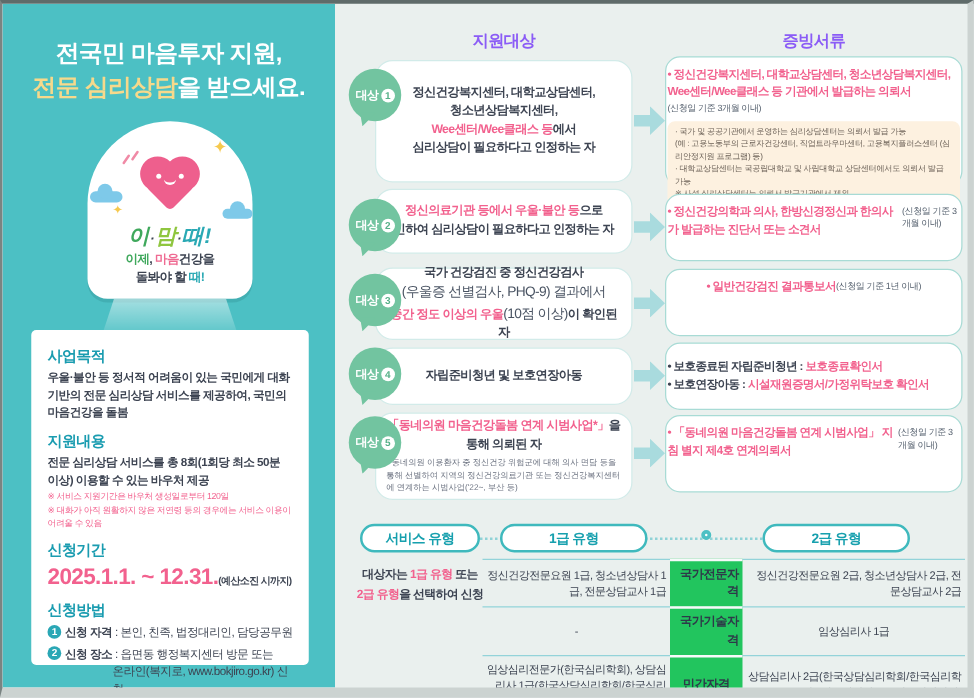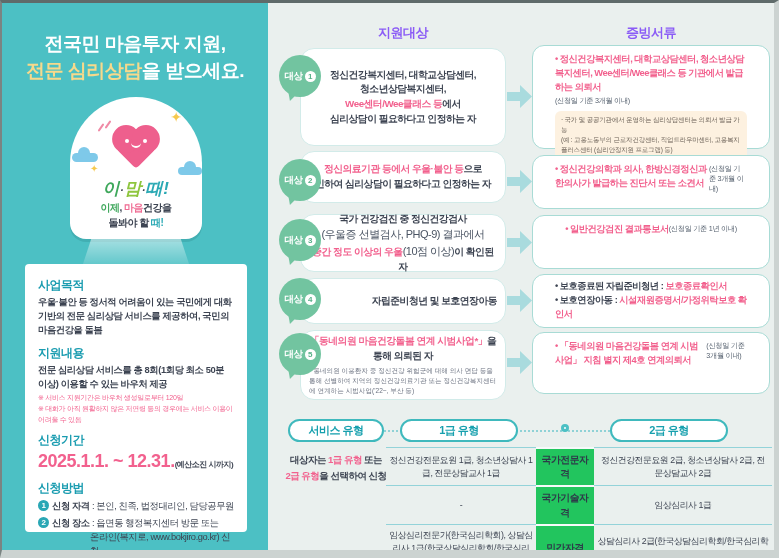--- a/index.html
+++ b/index.html
@@ -66,21 +66,21 @@
   .colh-t { left:32px; width:206px; } .colh-d { left:264px; width:238px; }
 
   .tbox { position:absolute; left:32px; width:206px; background:#fff; border:1.5px solid #d2ebe9; border-radius:14px;
           display:flex; flex-direction:column; justify-content:center; text-align:center; padding:5px 8px; }
   .tbox .ln { font-size:9.8px; font-weight:bold; line-height:1.5; letter-spacing:-0.5px; color:#3d4452; }
   .tbox .sm { font-size:11px; font-weight:normal; color:#4a5463; }
   .tbox .xs { font-size:6.6px; font-weight:normal; color:#6b7280; text-align:left; line-height:1.5; margin-top:2px; }
   .pink { color:#f2618e; } .navy { color:#3d4452; }
 
   .dbox { position:absolute; left:264px; width:238px; background:#fff; border:1.5px solid #a8dbd5; border-radius:12px;
-          padding:7px 22px; }
+          padding:7px 1px; }
   .dbox .main { font-size:9.3px; font-weight:bold; line-height:1.5; letter-spacing:-0.5px; color:#f2618e; }
   .dbox .main .blt { margin-right:2px; }
   .dbox .sub { font-size:7.2px; color:#55606e; margin-top:1px; letter-spacing:-0.3px; }
   .notebox { background:#fdf1e0; border-radius:6px; padding:4px 6px; margin-top:5px; font-size:6.5px;
              color:#6b6157; line-height:1.55; letter-spacing:-0.2px; }
 
   .badge { position:absolute; left:11px; width:42px; height:42px; border-radius:50%; background:#72c4a0;
            color:#fff; display:flex; align-items:center; justify-content:center; gap:2px;
            font-size:9.5px; font-weight:bold; z-index:3; letter-spacing:-0.5px; }
   .badge::after { content:""; position:absolute; bottom:-4px; left:9px; width:13px; height:11px; background:#72c4a0;
@@ -88,40 +88,40 @@
   .badge .n { width:11px; height:11px; background:#fff; color:#57b189; border-radius:50%; font-size:8px;
               line-height:11px; text-align:center; font-weight:bold; }
 
   .arrow { position:absolute; left:239px; width:25px; height:23px; background:#a9dbde;
            clip-path:polygon(0 30%, 52% 30%, 52% 0, 100% 50%, 52% 100%, 52% 70%, 0 70%); }
 
   
   .r1t { top:45px; height:98px; }  .r1d { top:42px; height:104px; }  .b1 { top:52px; }  .a1 { top:82px; }
   .r2t { top:148px; height:52px; } .r2d { top:152px; height:54px; }  .b2 { top:156px; } .a2 { top:167px; }
   .r3t { top:211px; height:58px; } .r3d { top:212px; height:54px; }  .b3 { top:216px; } .a3 { top:228px; }
-  .r4t { top:275px; height:46px;text-align:right; } .r4d { top:271px; height:54px; }  .b4 { top:275px; } .a4 { top:286px; }
+  .r4t { top:275px; height:46px; } .r4d { top:271px; height:54px; }  .b4 { top:275px; } .a4 { top:286px; }
   .r5t { top:327px; height:70px; } .r5d { top:329px; height:62px; }  .b5 { top:330px; } .a5 { top:348px; }
   .r4d { display:flex; flex-direction:column; justify-content:center; }
   .r4d .main { color:#3d4452; }
   .r2d, .r3d, .r5d { display:flex; flex-direction:row; justify-content:center; }
 
   
   .connector { position:absolute; top:427px; left:24px; width:434px; border-top:2px dotted #8fd2d6; }
   .conn-dot { position:absolute; top:421px; left:293px; width:8px; height:8px; background:#fff;
               border:3px solid #4cc0c4; border-radius:50%; z-index:2; }
   .pill { position:absolute; top:416px; height:23px; border:2px solid #3fb9bd; border-radius:999px; background:#fff;
           color:#17a0ae; font-weight:bold; font-size:11px; display:flex; align-items:center; justify-content:center;
           letter-spacing:-0.5px; z-index:2; }
   .pill-svc { left:20px; width:96px; } .pill-g1 { left:132px; width:118px; } .pill-g2 { left:342px; width:118px; }
   .svc-note { position:absolute; top:449px; left:2px; width:132px; text-align:center; font-size:9.5px; font-weight:bold;
               line-height:1.7; color:#3d4452; letter-spacing:-0.5px; }
   .grade-table { position:absolute; top:444px; left:118px; width:386px; display:grid;
                  grid-template-columns:150px 58px 178px; }
   .gcell { border-top:1px solid #93d3d9; font-size:8.8px; color:#3d4452; display:flex; align-items:center;
-           justify-content:center; text-align:center; padding:4px 3px; line-height:1.45; letter-spacing:-0.4px; }
+           justify-content:center; text-align:right; padding:4px 3px; line-height:1.45; letter-spacing:-0.4px; }
   .glabel { background:#22c55e; font-weight:bold; font-size:9.8px; color:#2e3a49; border-top:2px solid #f6fafa; }
   .grow-last { border-bottom:1px solid #93d3d9; }
 </style>
 </head>
 <body>
 
 <div class="poster">
 
   <div class="left">
     <div class="lp-title">

